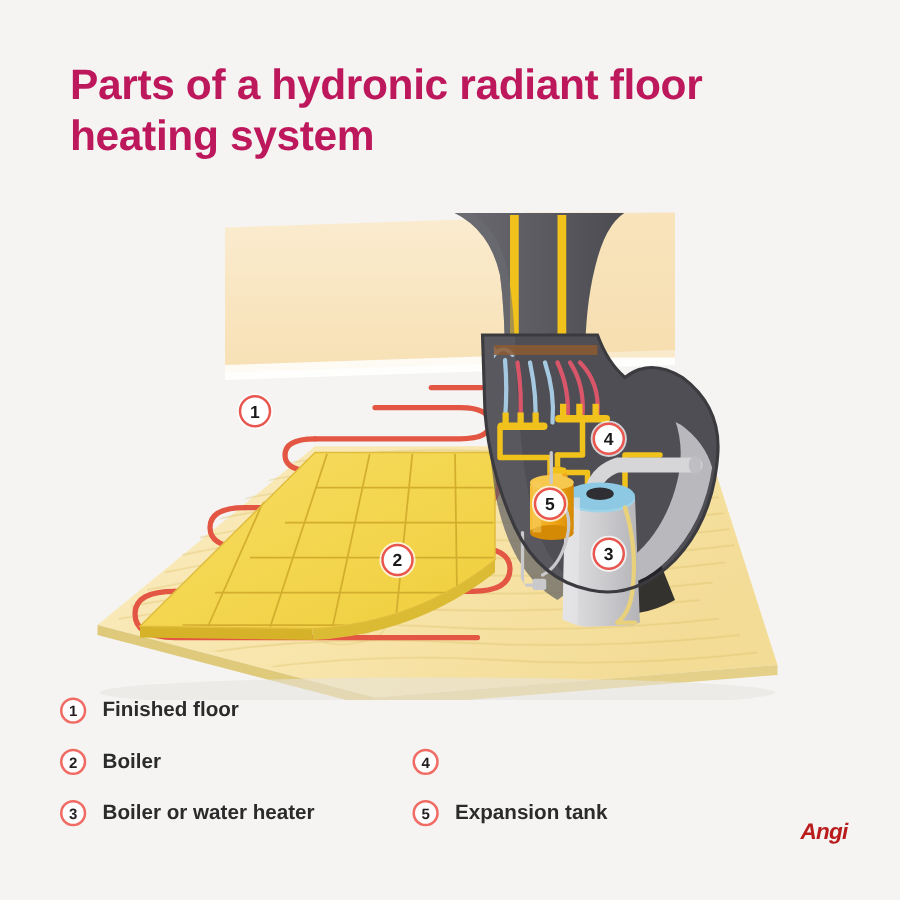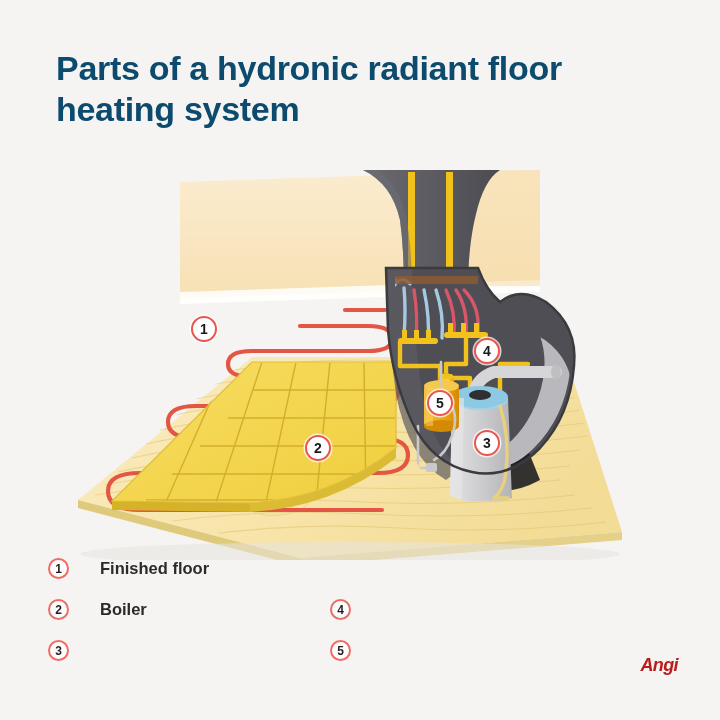--- a/index.html
+++ b/index.html
@@ -21,21 +21,21 @@
     background: #f5f4f2;
   }
   .title {
     position: absolute;
     left: 56px;
     top: 48px;
     width: 600px;
     font-size: 34px;
     line-height: 1.22;
     font-weight: bold;
-    color: #0c4a6e;
+    color: #be185d;
     letter-spacing: -0.3px;
   }
   .illustration {
     position: absolute;
     left: 0;
     top: 150px;
     width: 720px;
     height: 410px;
   }
   .legend {
@@ -65,21 +65,21 @@
     box-sizing: border-box;
     display: flex;
     align-items: center;
     justify-content: center;
     font-size: 12px;
     font-weight: bold;
     color: #231f20;
     flex: 0 0 auto;
   }
   .legend-label {
-    margin-left: 31px;
+    margin-left: 13px;
     font-size: 16.5px;
     font-weight: bold;
     color: #2b2b2b;
     white-space: nowrap;
   }
   .logo {
     position: absolute;
     right: 42px;
     bottom: 44px;
     font-size: 18px;
@@ -350,28 +350,30 @@
       <div class="legend-row">
         <div class="marker">1</div>
         <div class="legend-label">Finished floor</div>
       </div>
       <div class="legend-row">
         <div class="marker">2</div>
         <div class="legend-label">Boiler</div>
       </div>
       <div class="legend-row">
         <div class="marker">3</div>
+        <div class="legend-label">Boiler or water heater</div>
       </div>
     </div>
 
     <div class="legend-col right">
       <div class="legend-row">
         <div class="marker">4</div>
       </div>
       <div class="legend-row">
         <div class="marker">5</div>
+        <div class="legend-label">Expansion tank</div>
       </div>
     </div>
   </div>
 
   <div class="logo">Angi</div>
 
 </div>
 
 </body></html>

